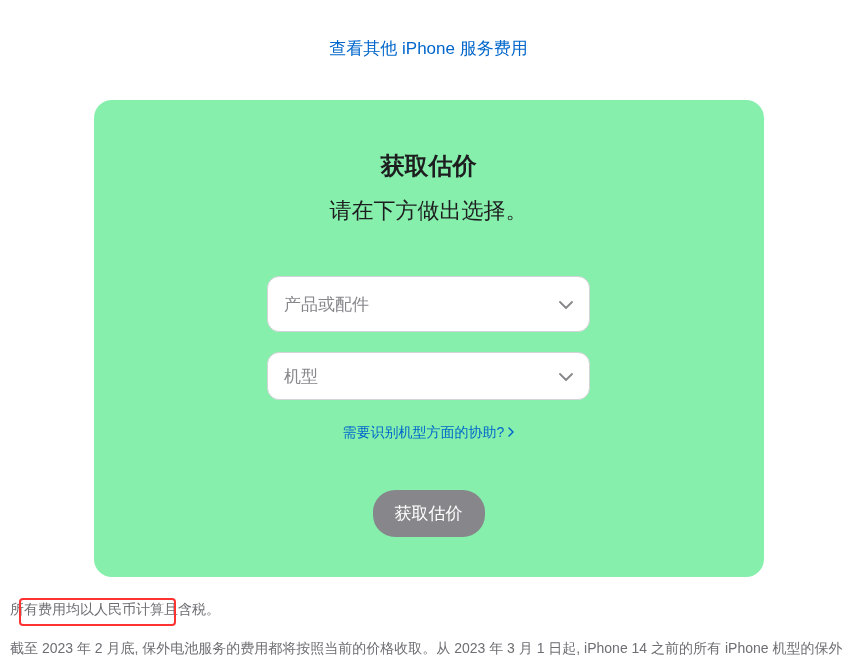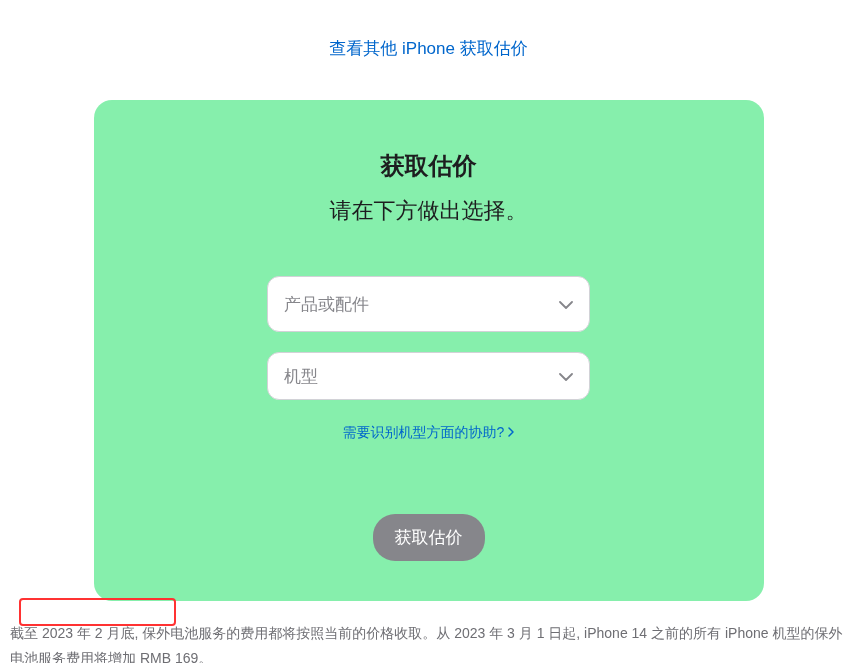--- a/index.html
+++ b/index.html
@@ -76,21 +76,21 @@
       transform: translateY(-50%);
       color: #86868b;
     }
     .help-link {
       display: inline-flex;
       align-items: center;
       color: #0066cc;
       text-decoration: none;
       font-size: 14px;
       margin-top: 4px;
-      margin-bottom: 72px;
+      margin-bottom: 48px;
     }
     .help-link .arrow {
       margin-left: 4px;
       font-size: 11px;
     }
     .submit-btn {
       background: #86868b;
       color: #ffffff;
       border: none;
       border-radius: 22px;
@@ -115,21 +115,21 @@
       height: 28px;
       border: 2px solid #ff3232;
       border-radius: 4px;
       pointer-events: none;
     }
   </style>
 </head>
 <body>
 
 <div class="top-link">
-  <a href="#">查看其他 iPhone 获取估价</a>
+  <a href="#">查看其他 iPhone 服务费用</a>
 </div>
 
 <div class="card">
   <h2 class="card-title">获取估价</h2>
   <p class="card-subtitle">请在下方做出选择。</p>
 
   <div class="select-wrapper">
     <div class="select-box">
       <span>产品或配件</span>
       <span class="chevron">
@@ -159,16 +159,17 @@
       </svg>
     </span>
   </a>
 
   <div>
     <button class="submit-btn">获取估价</button>
   </div>
 </div>
 
 <div class="footer-text">
+  <p>所有费用均以人民币计算且含税。</p>
   <p>截至 2023 年 2 月底, 保外电池服务的费用都将按照当前的价格收取。从 2023 年 3 月 1 日起, iPhone 14 之前的所有 iPhone 机型的保外电池服务费用将增加 RMB 169。</p>
 </div>
 
 <div class="highlight-box"></div>
 
 </body></html>

